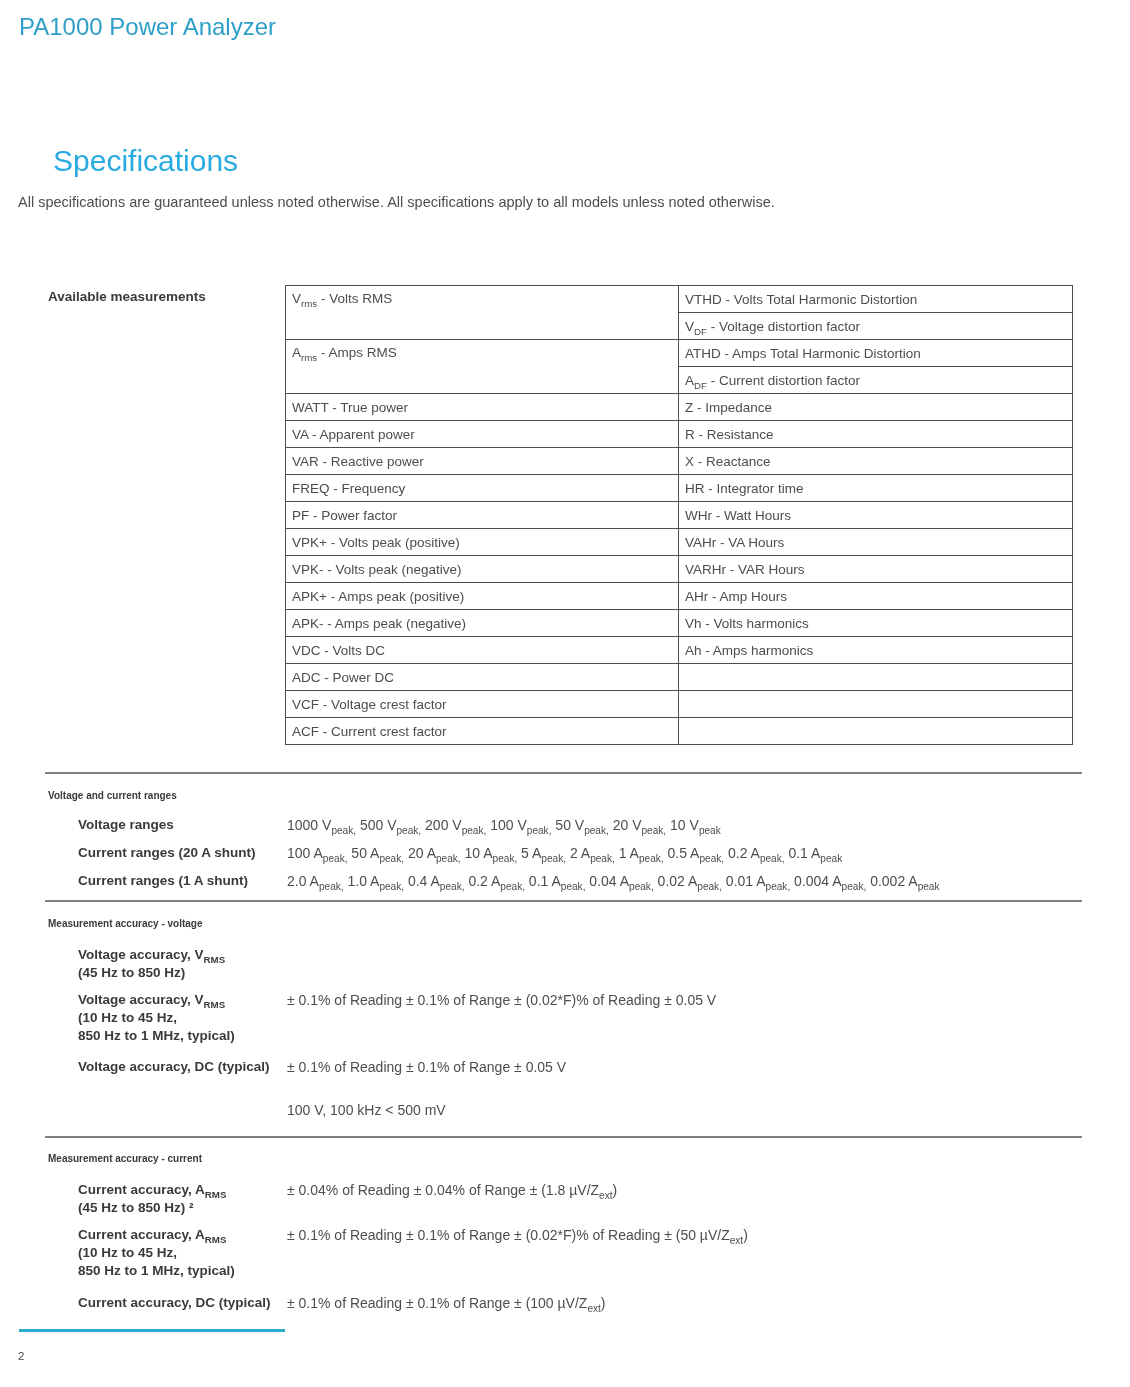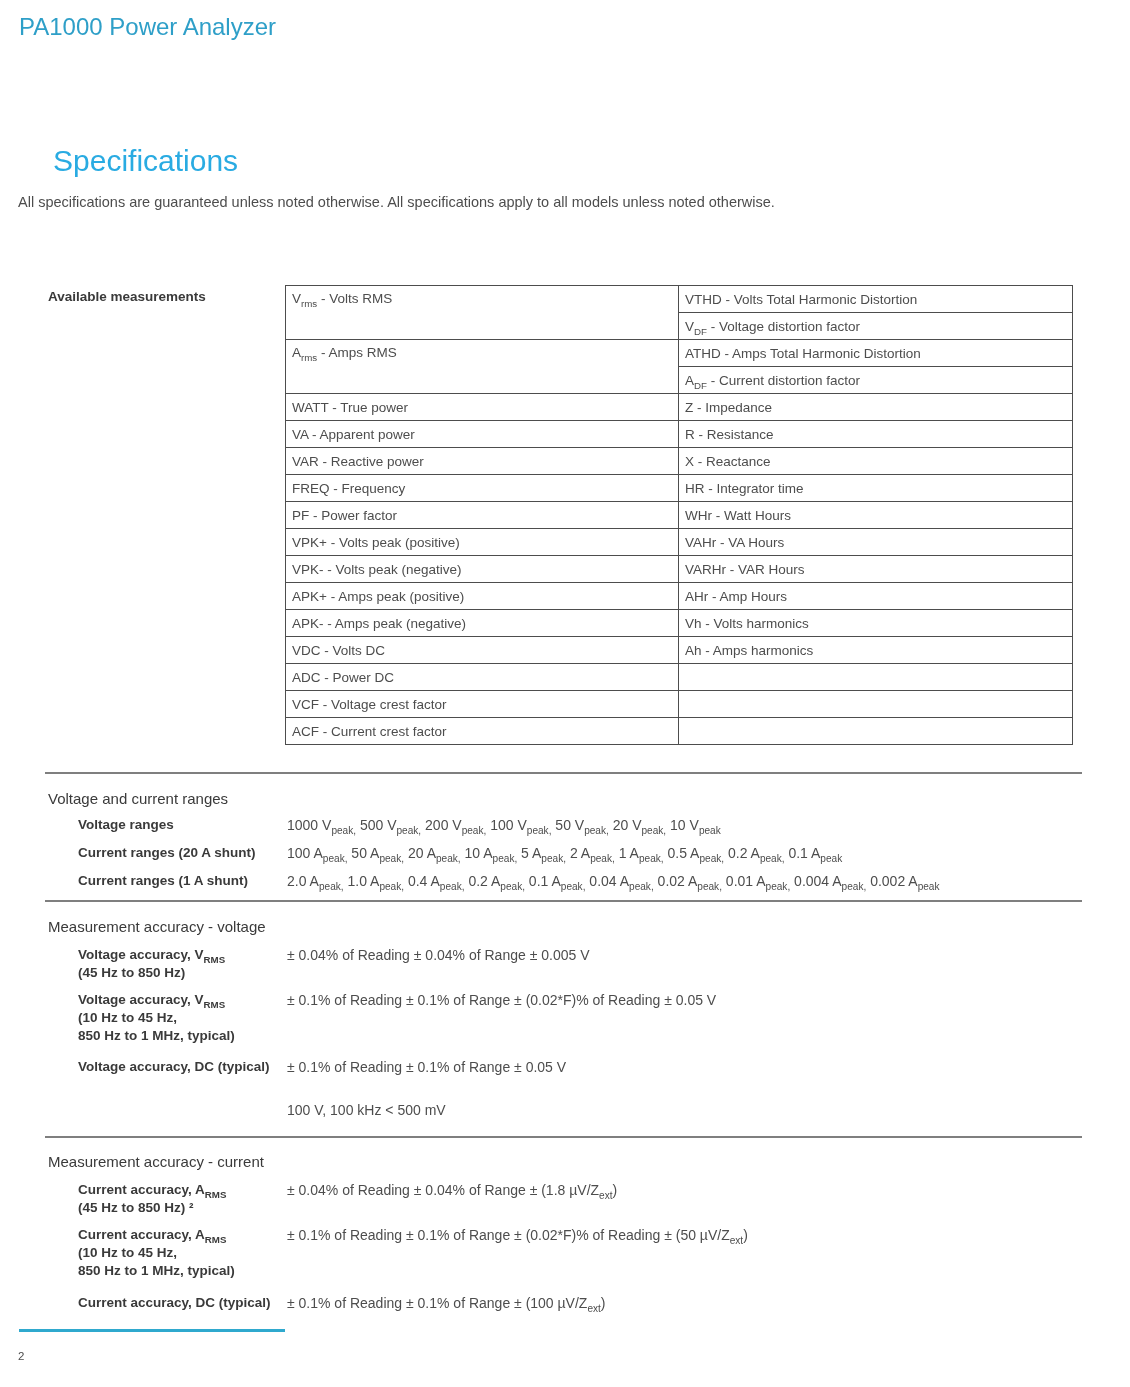--- a/index.html
+++ b/index.html
@@ -23,21 +23,21 @@
 
   table.meas{position:absolute;left:285px;top:285px;width:787px;border-collapse:collapse;table-layout:fixed;}
   table.meas td{border:1px solid var(--border-dark);height:27px;padding:0 4px 0 6px;font-size:13.5px;color:var(--text-gray);vertical-align:middle;}
   table.meas col.c1{width:393px;}
   table.meas col.c2{width:394px;}
   table.meas td.span2{vertical-align:top;padding-top:5px;}
 
   sub{font-size:0.72em;line-height:0;}
 
   .rule{position:absolute;left:45px;width:1037px;height:2px;background:var(--rule-gray);}
-  .sec-heading{position:absolute;left:48px;font-size:15px;font-weight:normal;color:var(--text-dark);}
+  .sec-heading{position:absolute;left:48px;font-size:10px;font-weight:bold;color:var(--text-dark);}
   .row-label{position:absolute;left:78px;width:200px;font-size:13.5px;font-weight:bold;color:var(--text-dark);line-height:18px;}
   .row-value{position:absolute;left:287px;width:800px;font-size:14px;color:var(--text-gray);line-height:18px;}
 
   .fn-rule{position:absolute;left:19px;top:1329px;width:266px;height:3px;background:var(--footnote-rule-teal);}
   .fn-marker{position:absolute;left:18px;top:1350px;font-size:11.5px;color:var(--text-gray);}
   .fn-text{position:absolute;left:40px;top:1350px;width:1070px;font-size:11.5px;color:var(--text-gray);}
 </style>
 </head>
 <body>
 
@@ -136,21 +136,20 @@
   <div class="row-label" style="top:872px;width:220px">Current ranges (1 A shunt)</div>
   <div class="row-value" style="top:872px">2.0 A<sub>peak,</sub> 1.0 A<sub>peak,</sub> 0.4 A<sub>peak,</sub> 0.2 A<sub>peak,</sub> 0.1 A<sub>peak,</sub> 0.04 A<sub>peak,</sub> 0.02 A<sub>peak,</sub> 0.01 A<sub>peak,</sub> 0.004 A<sub>peak,</sub> 0.002 A<sub>peak</sub></div>
 
   <div class="rule" style="top:900px"></div>
   <div class="sec-heading" style="top:918px">Measurement accuracy - voltage</div>
 
   <div class="row-label" style="top:946px">
     <div>Voltage accuracy, V<sub>RMS</sub></div>
     <div>(45 Hz to 850 Hz)</div>
   </div>
-  <div class="row-value" style="top:946px">± 0.04% of Reading ± 0.04% of Range ± 0.005 V</div>
 
   <div class="row-label" style="top:991px">
     <div>Voltage accuracy, V<sub>RMS</sub></div>
     <div>(10 Hz to 45 Hz,</div>
     <div>850 Hz to 1 MHz, typical)</div>
   </div>
   <div class="row-value" style="top:991px">± 0.1% of Reading ± 0.1% of Range ± (0.02*F)% of Reading ± 0.05 V</div>
 
   <div class="row-label" style="top:1058px;width:210px">Voltage accuracy, DC (typical)</div>
   <div class="row-value" style="top:1058px">± 0.1% of Reading ± 0.1% of Range ± 0.05 V</div>

